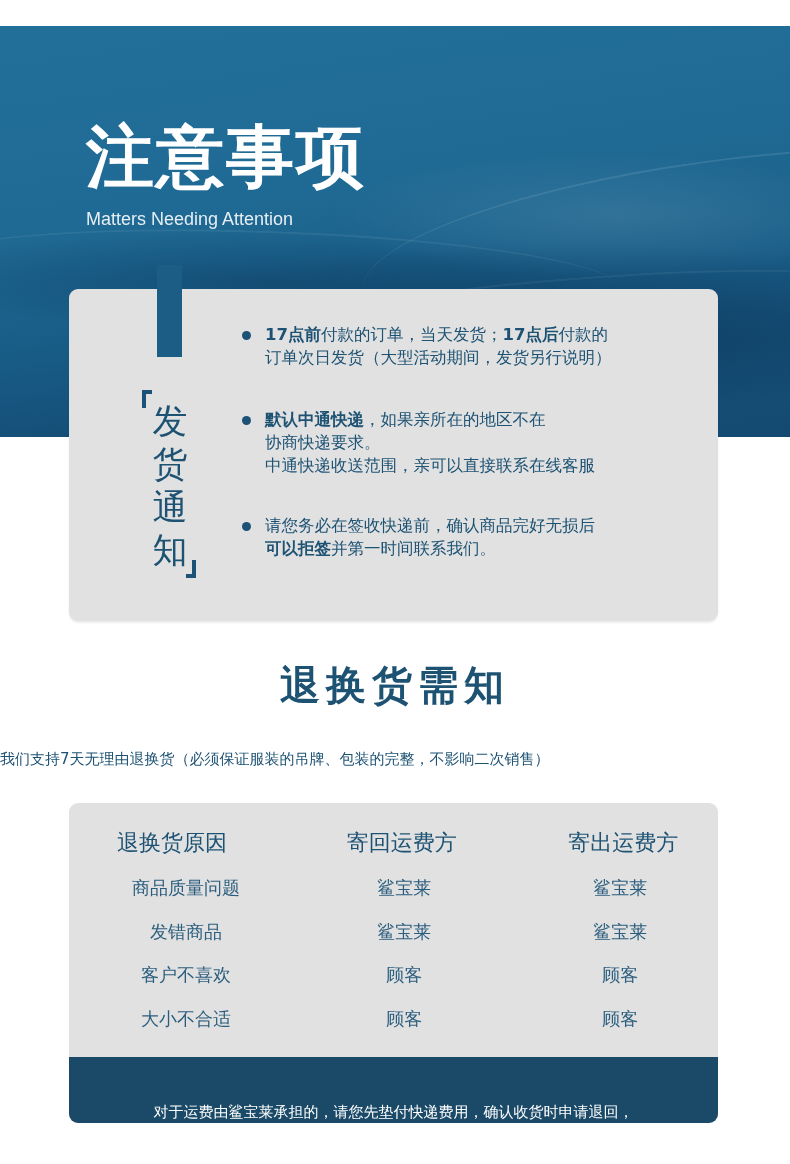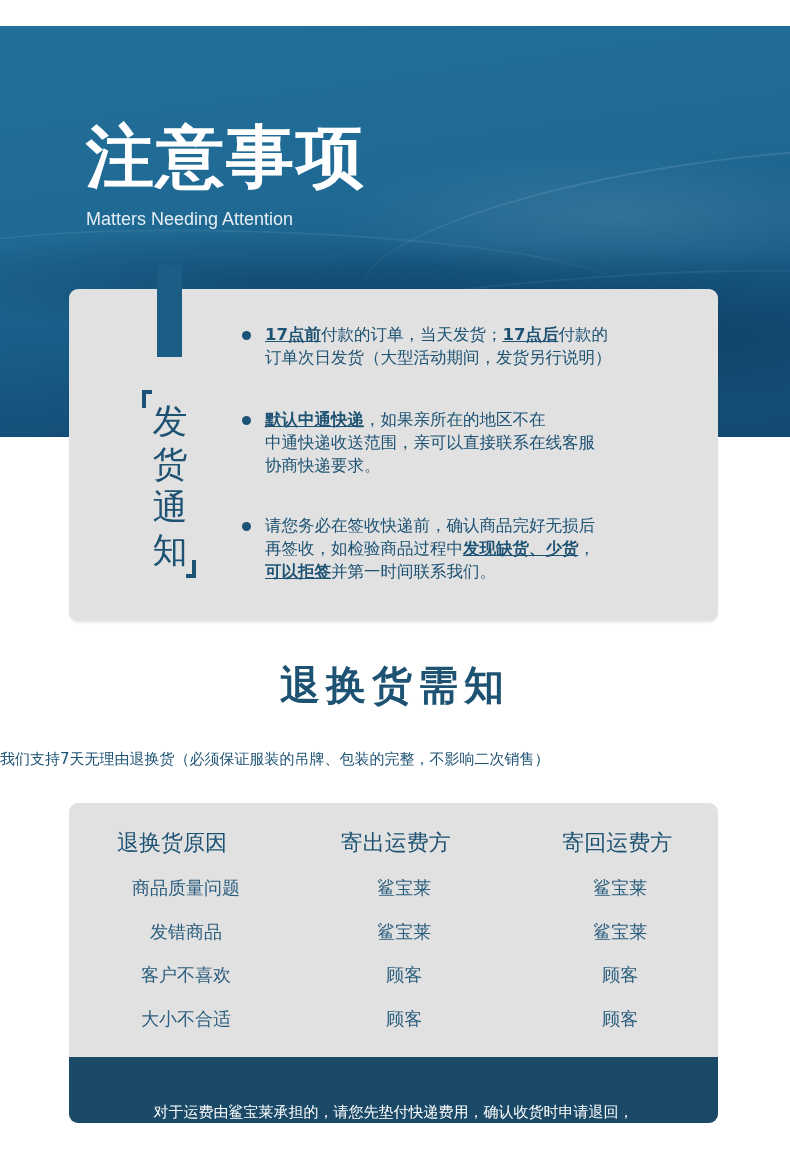--- a/index.html
+++ b/index.html
@@ -58,21 +58,21 @@
       position: absolute; left: 8px; top: 10px; width: 40px;
       font-size: 35px; line-height: 43px; color: #1d5273; text-align: center;
     }
     .vertical-text span { display: block; }
 
     .notice-list { position: absolute; left: 240px; top: 323px; width: 440px; }
     .notice-item { position: relative; padding-left: 25px; font-size: 16.5px; line-height: 23px; color: #1d5273; }
     .notice-item .bullet {
       position: absolute; left: 2px; top: 8px; width: 9px; height: 9px; border-radius: 50%; background: #1c5275;
     }
-    .notice-item b { font-weight: bold; text-decoration: underline; }
+    .notice-item b { font-weight: bold; }
     .notice-item.i1 { position: absolute; top: 0; }
     .notice-item.i2 { position: absolute; top: 85px; }
     .notice-item.i3 { position: absolute; top: 191px; }
 
     
     .returns-title {
       position: absolute; left: 0; top: 660px; width: 790px; text-align: center;
       font-size: 40px; font-weight: bold; letter-spacing: 6px; color: #1d5273; line-height: 50px;
     }
     .returns-subtitle {
@@ -134,45 +134,42 @@
       <b>17点前</b><span>付款的订单，当天发货；</span><b>17点后</b><span>付款的</span>
     </div>
     <div>订单次日发货（大型活动期间，发货另行说明）</div>
   </div>
 
   <div class="notice-item i2">
     <span class="bullet"></span>
     <div>
       <b>默认中通快递</b><span>，如果亲所在的地区不在</span>
     </div>
+    <div>协商快递要求。</div>
     <div>中通快递收送范围，亲可以直接联系在线客服</div>
-    <div>协商快递要求。</div>
   </div>
 
   <div class="notice-item i3">
     <span class="bullet"></span>
     <div>请您务必在签收快递前，确认商品完好无损后</div>
-    <div>
-      <span>再签收，如检验商品过程中</span><b>发现缺货、少货</b><span>，</span>
-    </div>
     <div>
       <b>可以拒签</b><span>并第一时间联系我们。</span>
     </div>
   </div>
 </div>
 
 <div class="returns-title">退换货需知</div>
 <div class="returns-subtitle">我们支持7天无理由退换货（必须保证服装的吊牌、包装的完整，不影响二次销售）</div>
 
 <div class="returns-card">
   <div class="returns-table">
     <div class="rt-row head">
       <div class="rt-cell c1">退换货原因</div>
+      <div class="rt-cell c3">寄回运费方</div>
       <div class="rt-cell c2">寄出运费方</div>
-      <div class="rt-cell c3">寄回运费方</div>
     </div>
     <div class="rt-row body">
       <div class="rt-cell c1">商品质量问题</div>
       <div class="rt-cell c2">鲨宝莱</div>
       <div class="rt-cell c3">鲨宝莱</div>
     </div>
     <div class="rt-row body">
       <div class="rt-cell c1">发错商品</div>
       <div class="rt-cell c2">鲨宝莱</div>
       <div class="rt-cell c3">鲨宝莱</div>

